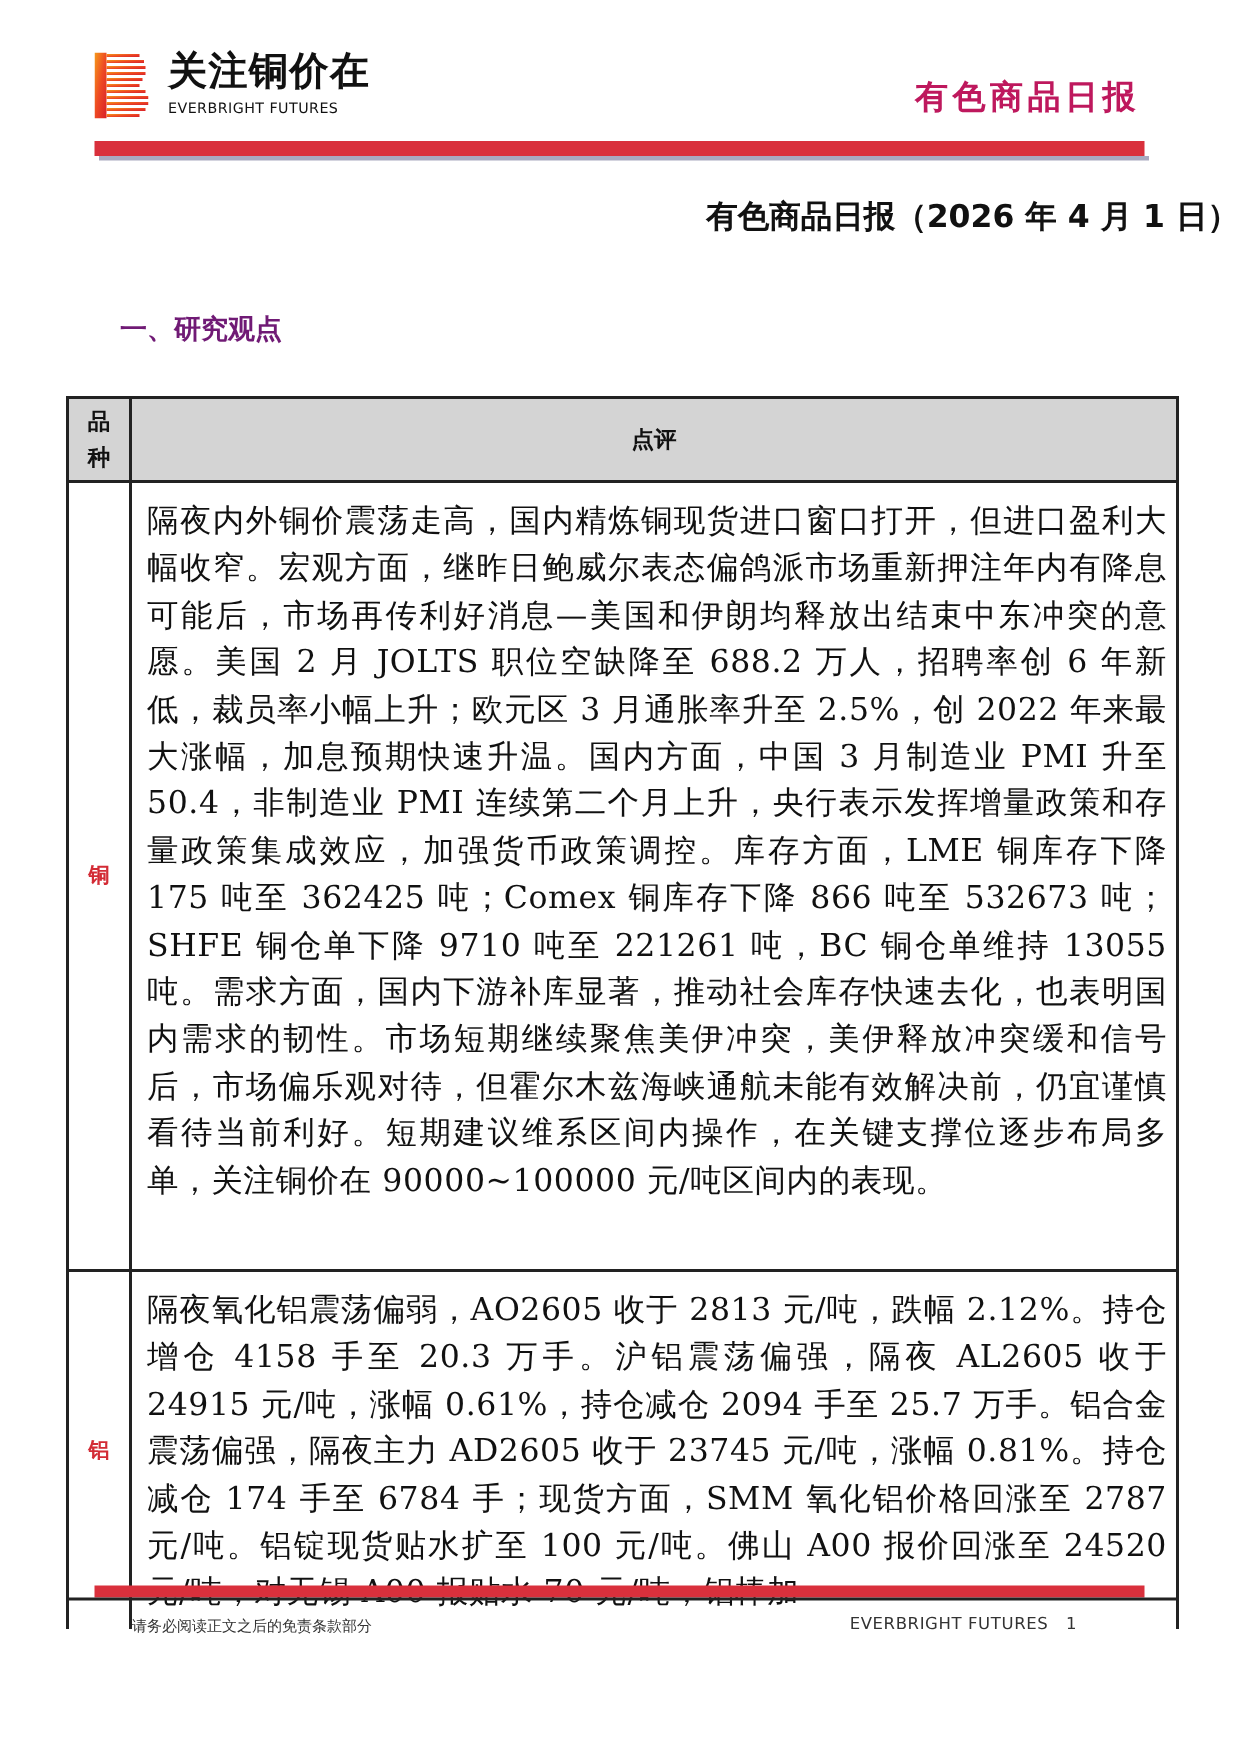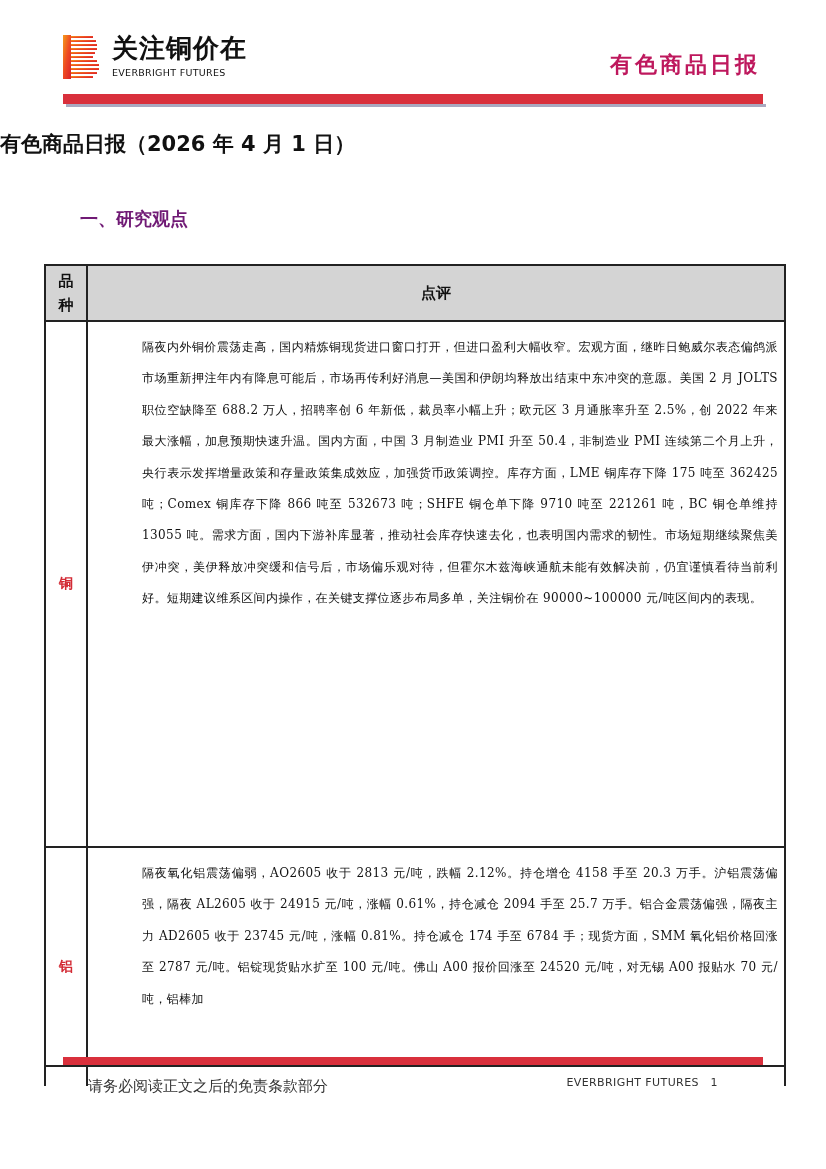--- a/index.html
+++ b/index.html
@@ -7,42 +7,42 @@
          font-family: "DejaVu Serif", "Liberation Serif", serif; color: #111; }
   .logo { position: absolute; left: 63px; top: 35px; width: 36px; height: 44px; }
   .logo-cn { position: absolute; left: 112px; top: 33px; font-family: "DejaVu Sans", sans-serif;
              font-weight: bold; font-size: 26px; letter-spacing: 1px; color: #111; line-height: 30px; }
   .logo-en { position: absolute; left: 112px; top: 67px; font-family: "DejaVu Sans", sans-serif;
              font-size: 9.5px; letter-spacing: 0.3px; color: #111; }
   .header-title { position: absolute; right: 66px; top: 50px; font-family: "DejaVu Sans", sans-serif;
                   font-weight: bold; font-size: 22px; letter-spacing: 3px; color: #be185d; }
   .red-bar { position: absolute; left: 63px; top: 94px; width: 700px; height: 10px; background: #d9303c; }
   .red-bar-shadow { position: absolute; left: 66px; top: 104px; width: 700px; height: 3px; background: #a9a9c0; }
-  .doc-title { position: absolute; left: 0; width: 826px; top: 130px; text-align: left;
+  .doc-title { position: absolute; left: 0; width: 826px; top: 130px; text-align: right;
                font-family: "DejaVu Sans", sans-serif; font-weight: bold; font-size: 21px; color: #111; }
   .section-heading { position: absolute; left: 80px; top: 207px; font-family: "DejaVu Sans", sans-serif;
                      font-weight: bold; font-size: 18px; color: #701a75; }
   .table { position: absolute; left: 44px; top: 264px; width: 738px; border: 2px solid #222; border-bottom: none; }
   .row { display: flex; border-bottom: 2px solid #222; }
   .c1 { width: 40px; border-right: 2px solid #222; display: flex; align-items: center; justify-content: center;
         flex-shrink: 0; }
   .c2 { flex: 1; }
   .head-row { background: #d4d4d4; height: 54px; }
   .head-row .c1 { font-family: "DejaVu Sans", sans-serif; font-weight: bold; font-size: 15px; line-height: 24px;
                   text-align: center; flex-direction: column; }
   .head-row .c2 { display: flex; align-items: center; justify-content: center; font-family: Liberation Sans, sans-serif;
                   font-weight: bold; font-size: 15px; }
   .cat { color: #d32b35; font-weight: bold; font-family: "DejaVu Sans", sans-serif; font-size: 14px; }
-  .body-text { padding: 10px 6px 6px 10px; font-size: 12px; line-height: 31.4px; text-align: justify;
-               letter-spacing: 0.4px; margin-left: 44px; }
+  .body-text { padding: 10px 6px 6px 10px; font-size: 21px; line-height: 31.4px; text-align: justify;
+               letter-spacing: 0.4px; }
   .row-cu .c2 { height: 508px; }
   .row-al { height: 238px; border-bottom: none; }
   .bottom-bar { position: absolute; left: 63px; top: 1057px; width: 700px; height: 8px; background: #d9303c; }
   .bottom-line { position: absolute; left: 44px; top: 1065px; width: 740px; height: 2px; background: #222; }
-  .footer-left { position: absolute; left: 88px; top: 1077px; font-size: 15px; color: #333; }
+  .footer-left { position: absolute; left: 88px; top: 1077px; font-size: 10px; color: #333; }
   .footer-right { position: absolute; right: 108px; top: 1076px; font-family: "DejaVu Sans", sans-serif;
                   font-size: 11px; color: #333; letter-spacing: 0.4px; }
 </style>
 </head>
 <body>
 
 <div>
   <svg class="logo" viewBox="0 0 36 44">
     <defs>
       <linearGradient id="lg" x1="0" y1="0" x2="1" y2="1">

